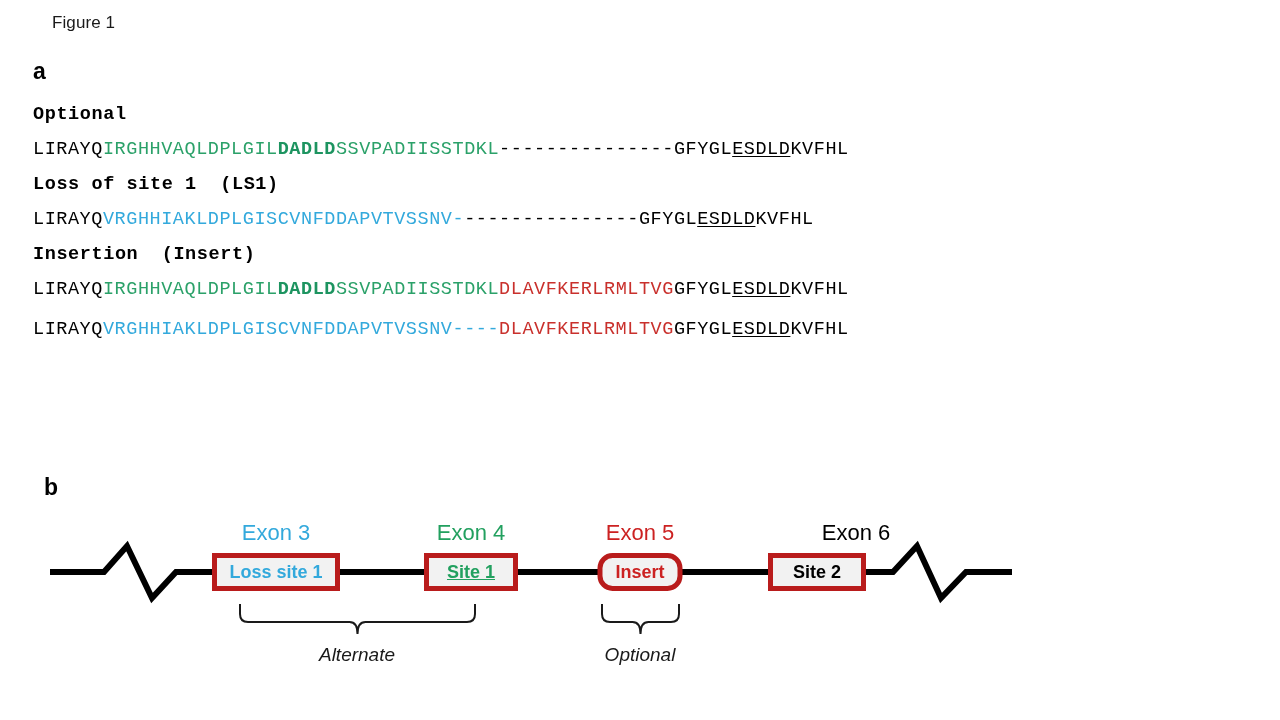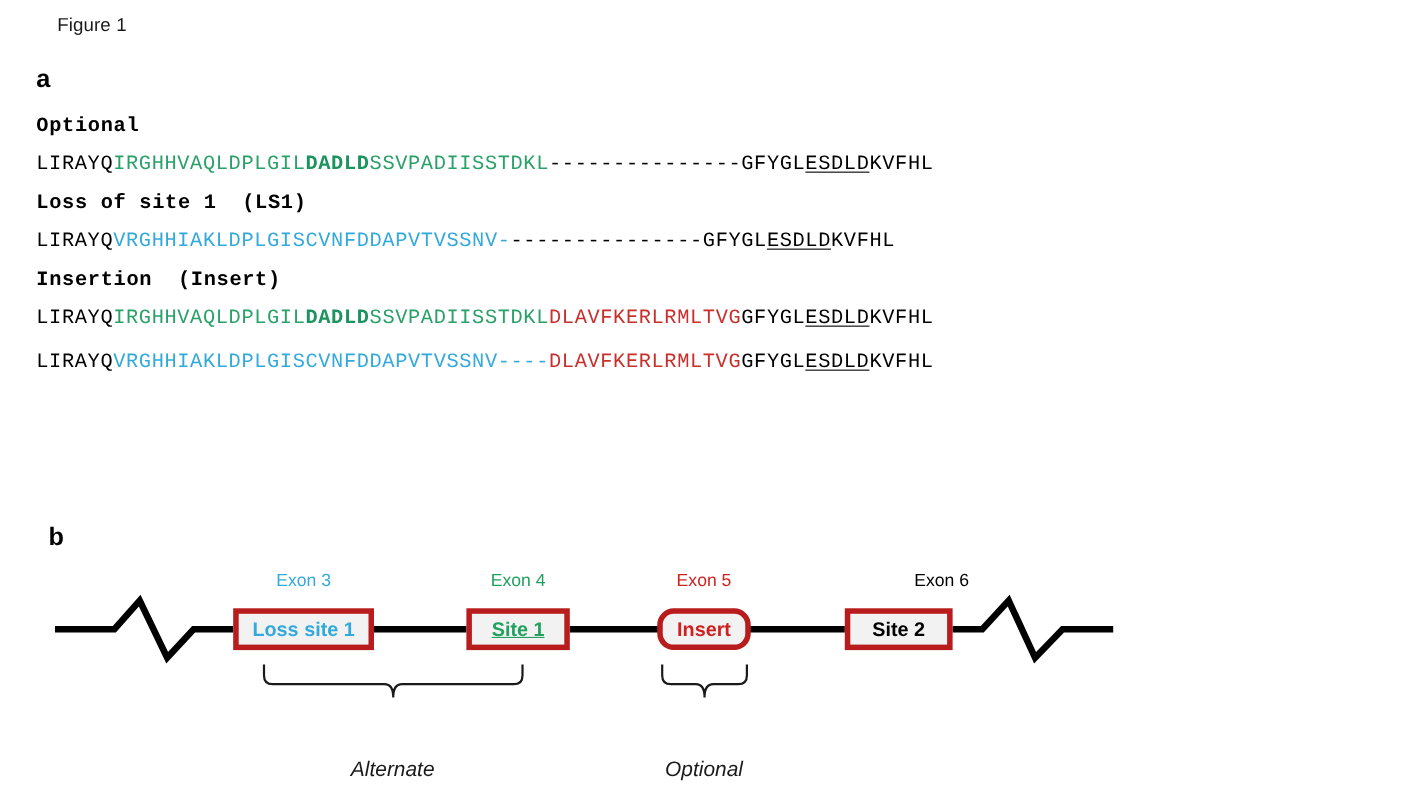--- a/index.html
+++ b/index.html
@@ -77,21 +77,21 @@
     left: 0px;
     top: 500px;
     width: 1280px;
     height: 200px;
   }
   #gene-svg { position: absolute; left: 0; top: 0; }
 
   .exon-label {
     position: absolute;
     font-family: "Liberation Sans", sans-serif;
-    font-size: 16px;
+    font-size: 22px;
     white-space: nowrap;
     transform: translateX(-50%);
   }
   .exon-box {
     position: absolute;
     background: #f2f2f2;
     border: 5px solid #b91c1c;
     box-sizing: border-box;
     height: 38px;
     display: flex;
@@ -109,21 +109,20 @@
   .c-black { color: #000000; }
 
   .brace-label {
     position: absolute;
     font-family: "Liberation Sans", sans-serif;
     font-style: italic;
     font-size: 19px;
     color: #1a1a1a;
     white-space: nowrap;
     transform: translateX(-50%);
-    margin-top: 45px;
   }
 </style>
 </head>
 <body>
 
 <div id="figure-title">Figure 1</div>
 
 <div class="panel-letter" id="panel-a-letter">a</div>
 
 <div class="panel-letter" id="panel-b-letter">b</div>

